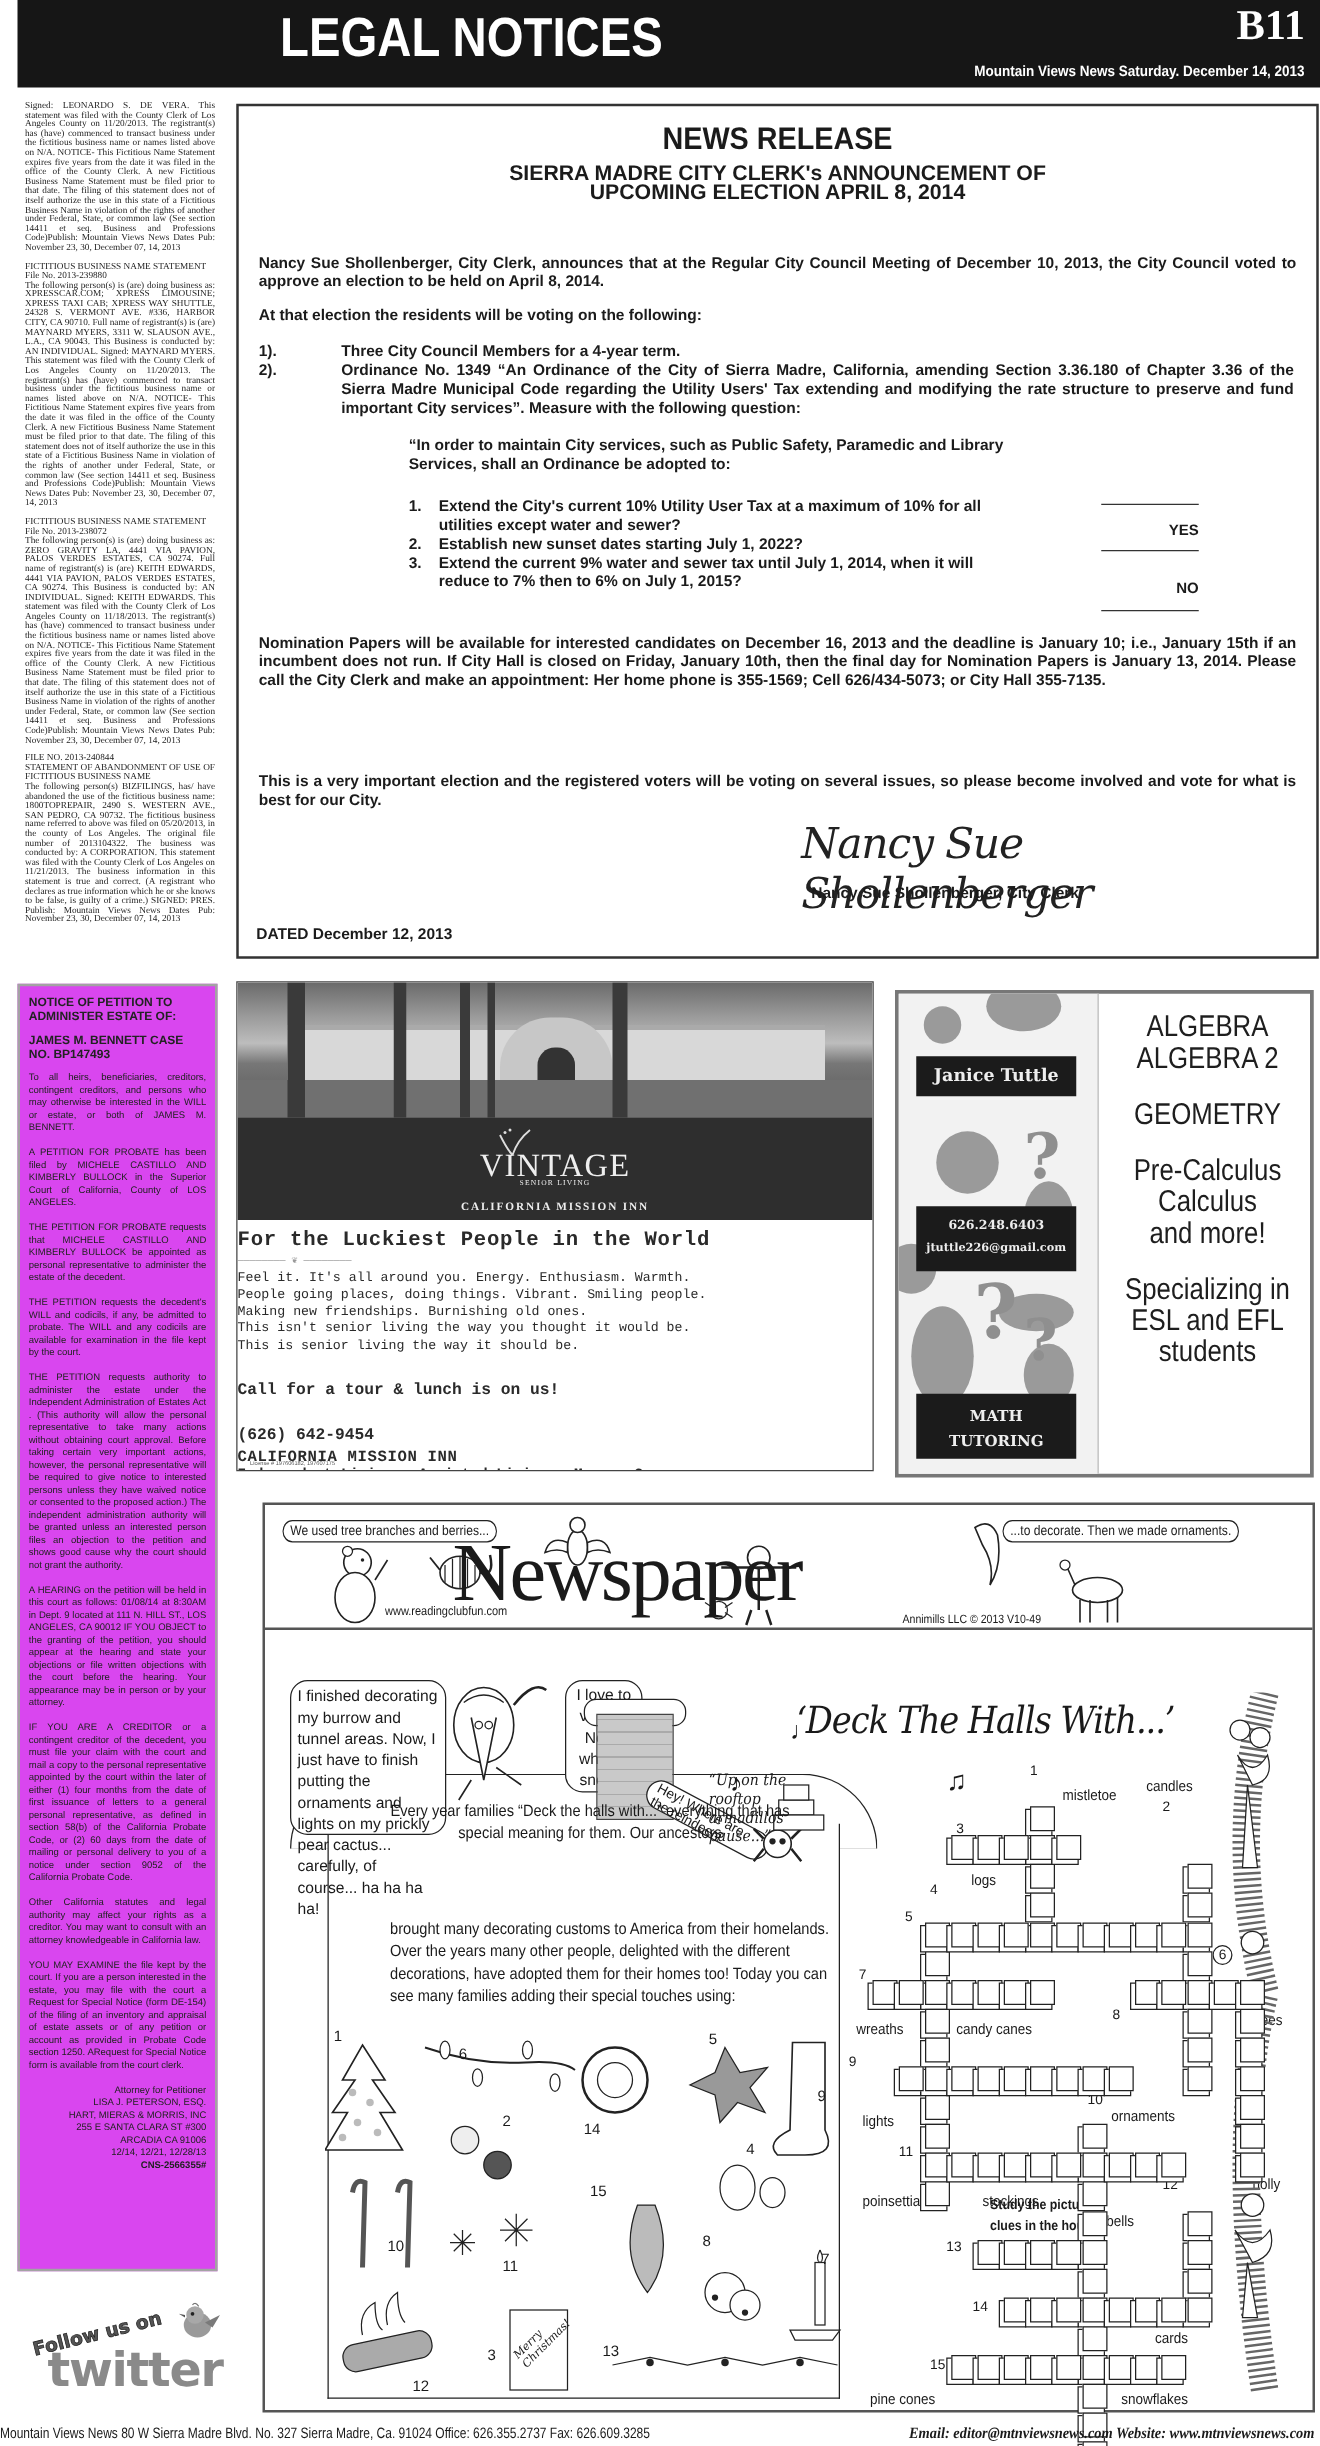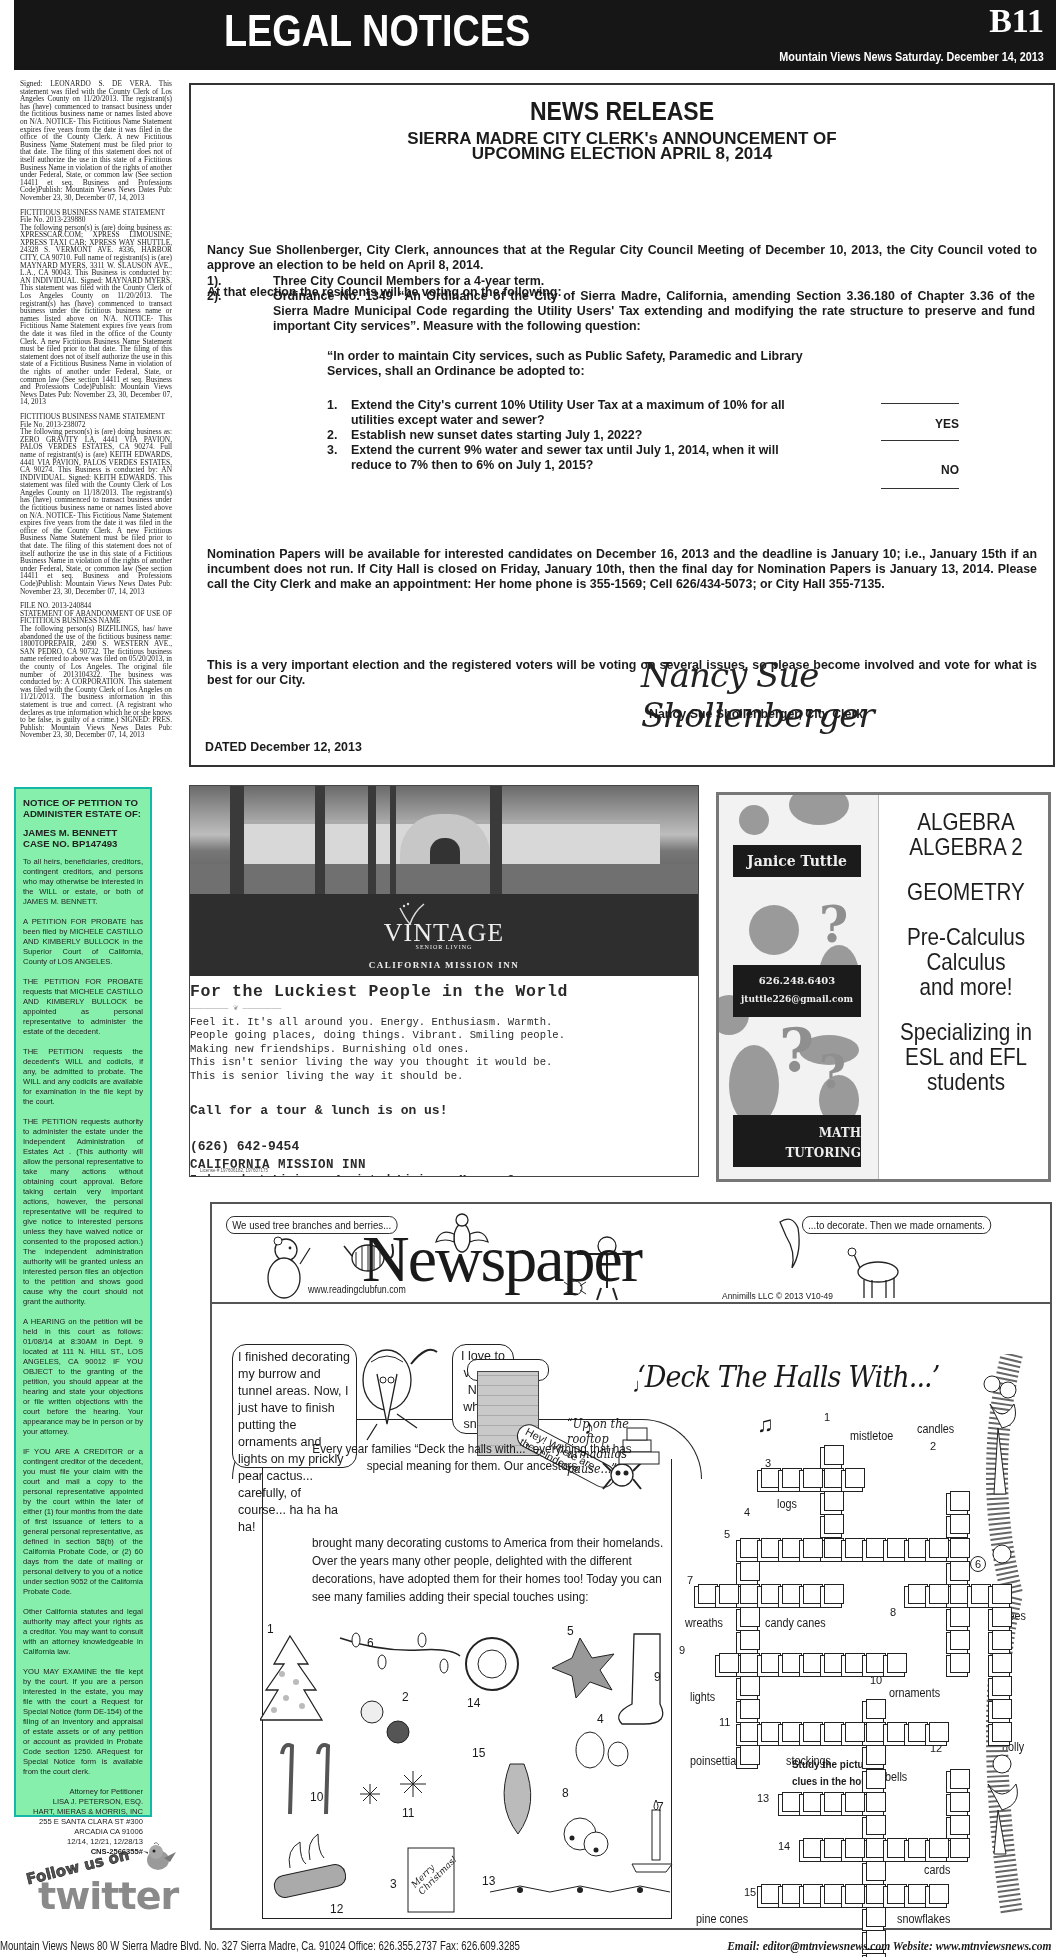--- a/index.html
+++ b/index.html
@@ -14,31 +14,31 @@
 
   
   .fbn-col { position: absolute; left: 20px; top: 80px; width: 152px; font-family: "Liberation Serif", serif; font-size: 7.4px; line-height: 7.6px; text-align: justify; color: #222; }
   .fbn-col p { margin-bottom: 7px; }
   .fbn-col .hd { display: block; }
 
   
   .news { position: absolute; left: 189px; top: 83px; width: 866px; height: 684px; border: 2px solid #333; background: #fff; font-family: "Liberation Sans", sans-serif; font-weight: bold; color: #1b1b1b; }
   .news .nr-title { position: absolute; left: 0; right: 0; top: 12px; text-align: center; font-size: 25px; transform: scaleX(0.92); }
   .news .nr-sub { position: absolute; left: 0; right: 0; top: 46px; text-align: center; font-size: 17px; line-height: 15px; }
-  .news .para { position: absolute; left: 16px; right: 16px; font-size: 12.4px; line-height: 15px; text-align: justify; margin-top: 40px; }
+  .news .para { position: absolute; left: 16px; right: 16px; font-size: 12.4px; line-height: 15px; text-align: justify; }
   .news .item { position: absolute; font-size: 12.4px; line-height: 15px; }
   .news .num { position: absolute; left: 16px; font-size: 12.4px; }
   .news .ballot { position: absolute; left: 730px; width: 80px; text-align: right; font-size: 12px; }
   .news .rule { position: absolute; left: 690px; width: 78px; height: 1px; background: #333; }
   .news .sig { position: absolute; left: 450px; top: 570px; font-family: "DejaVu Serif", serif; font-style: italic; font-weight: normal; font-size: 34px; letter-spacing: -1px; color: #222; }
   .news .signame { position: absolute; left: 458px; top: 622px; font-size: 12.4px; }
   .news .dated { position: absolute; left: 14px; top: 655px; font-size: 12.4px; }
 
   
-  .probate { position: absolute; left: 14px; top: 787px; width: 138px; height: 1030px; border: 2px solid #14b8a6; background: #86efac; padding: 8px 7px; font-size: 7.6px; line-height: 10px; color: #222; text-align: justify; }
+  .probate { position: absolute; left: 14px; top: 787px; width: 160px; height: 1030px; border: 2px solid #a3a3a3; background: #d946ef; padding: 8px 7px; font-size: 7.6px; line-height: 10px; color: #222; text-align: justify; }
   .probate .h { font-weight: bold; font-size: 9.6px; line-height: 11px; text-align: left; margin-bottom: 8px; }
   .probate p { margin-bottom: 10px; }
   .probate .attorney { text-align: right; font-size: 7.6px; line-height: 10px; }
   .probate .cns { font-weight: bold; }
 
   
   .twitter { position: absolute; left: 10px; top: 1838px; width: 180px; height: 80px; }
   .twitter .follow { position: absolute; left: 15px; top: 20px; font-family: "DejaVu Sans", sans-serif; font-weight: bold; font-size: 15px; color: #555; -webkit-text-stroke: 0.6px #222; transform: rotate(-14deg); }
   .twitter .word { position: absolute; left: 28px; top: 36px; font-family: "DejaVu Sans", sans-serif; font-weight: bold; font-size: 38px; color: #8a8a8a; letter-spacing: -1px; }
   .twitter .bird { position: absolute; left: 132px; top: 4px; width: 36px; height: 32px; }
@@ -261,21 +261,21 @@
     <div class="blob" style="left:10px; top:250px; width:50px; height:80px;"></div>
     <div class="blob" style="left:100px; top:280px; width:40px; height:50px;"></div>
     <div class="q" style="left:100px; top:100px; font-size:50px;">?</div>
     <div class="q" style="left:60px; top:220px; font-size:60px;">?</div>
     <div class="q" style="left:100px; top:250px; font-size:46px;">?</div>
     <div class="tag" style="top:50px; height:32px; font-size:14px; line-height:32px;">Janice Tuttle</div>
     <div class="tag" style="top:170px; height:52px; padding-top:7px; font-size:10px; line-height:18px;">
       <div>626.248.6403</div>
       <div style="font-size:9px;">jtuttle226@gmail.com</div>
     </div>
-    <div class="tag" style="top:320px; height:52px; padding-top:8px; font-size:12px; line-height:20px;text-align:right;">
+    <div class="tag" style="top:320px; height:52px; padding-top:8px; font-size:12px; line-height:20px;">
       <div>MATH</div>
       <div>TUTORING</div>
     </div>
   </div>
   <div class="right" style="top:14px;">
     <div>ALGEBRA</div>
     <div>ALGEBRA 2</div>
     <div style="height:20px;"></div>
     <div>GEOMETRY</div>
     <div style="height:20px;"></div>

